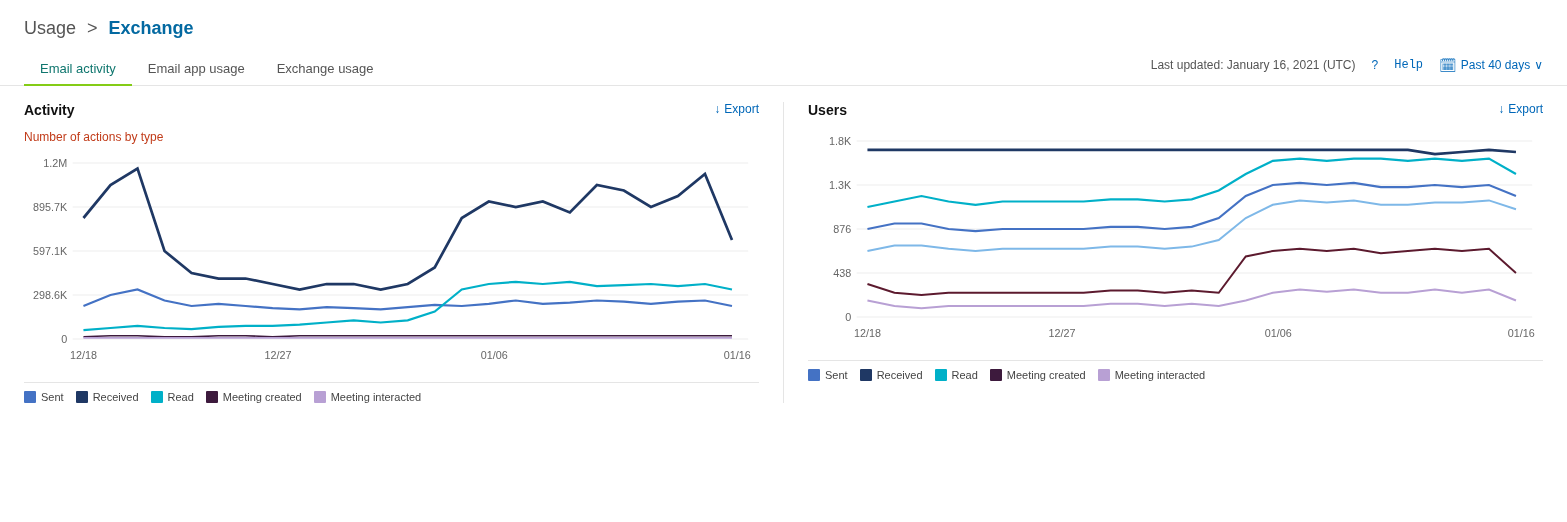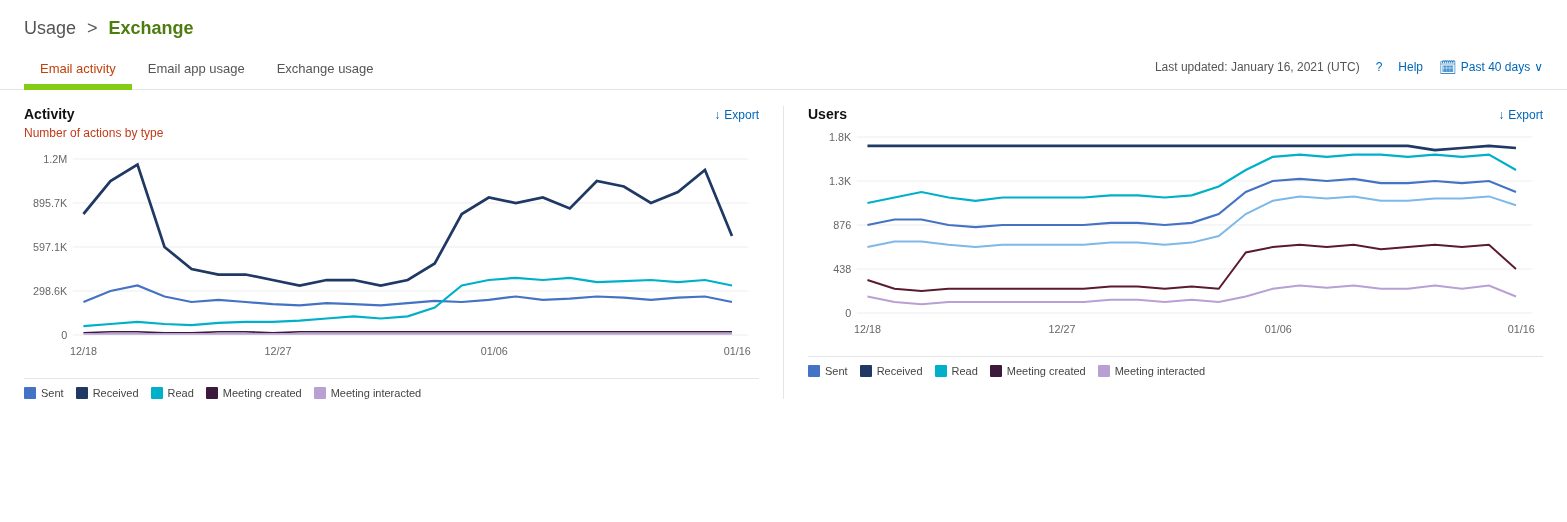--- a/index.html
+++ b/index.html
@@ -1,37 +1,37 @@
 <!DOCTYPE html>
 <html><head>
   <meta charset="utf-8">
   <style>
     * { box-sizing: border-box; margin: 0; padding: 0; }
     body { font-family: 'Segoe UI', Arial, sans-serif; background: #fff; color: #333; font-size: 13px; }
     
     .page-header { padding: 18px 24px 0; }
     .breadcrumb { font-size: 18px; color: #555; font-weight: 300; }
-    .breadcrumb strong { font-weight: 700; color: #4d7c0f; }
+    .breadcrumb strong { font-weight: 700; color: #0369a1; }
     
     .tab-bar { display: flex; align-items: center; justify-content: space-between; padding: 10px 24px 0; border-bottom: 1px solid #e5e5e5; margin-top: 4px; }
     .tabs { display: flex; gap: 0; }
     .tab { padding: 8px 16px; cursor: pointer; font-size: 13px; color: #555; border-bottom: 2px solid transparent; margin-bottom: -1px; text-decoration: none; }
-    .tab.active { color: #c2410c; border-bottom: 6px solid #84cc16; font-weight: 500; }
+    .tab.active { color: #0f766e; border-bottom: 2px solid #84cc16; font-weight: 500; }
     
     .toolbar-right { display: flex; align-items: center; gap: 16px; font-size: 12px; color: #555; padding-bottom: 8px; }
     .last-updated { color: #555; }
-    .help-link { color: #0067b8; cursor: pointer; }
+    .help-link { color: #0067b8; cursor: pointer; font-family: Liberation Mono, monospace; }
     .date-filter { display: flex; align-items: center; gap: 4px; color: #0067b8; cursor: pointer; }
     .calendar-icon { font-size: 14px; }
     
     .charts-container { display: flex; gap: 0; padding: 16px 24px; }
     .chart-panel { flex: 1; padding-right: 24px; border-right: 1px solid #e5e5e5; margin-right: 24px; }
     .chart-panel:last-child { border-right: none; margin-right: 0; padding-right: 0; }
     
-    .chart-header { display: flex; justify-content: space-between; align-items: flex-end; margin-bottom: 4px; gap: 26px; }
+    .chart-header { display: flex; justify-content: space-between; align-items: flex-start; margin-bottom: 12px; gap: 26px; }
     .chart-title { font-weight: 700; font-size: 14px; color: #111; }
     .export-link { color: #0067b8; font-size: 12px; cursor: pointer; display: flex; align-items: center; gap: 4px; }
     .chart-subtitle { color: #c13b19; font-size: 12px; margin-bottom: 8px; }
     
     .chart-area { position: relative; height: 220px; width: 100%; }
     
     svg.chart { width: 100%; height: 100%; overflow: visible; }
     
     .y-axis-label { font-size: 10px; fill: #666; }
     .x-axis-label { font-size: 10px; fill: #666; }

